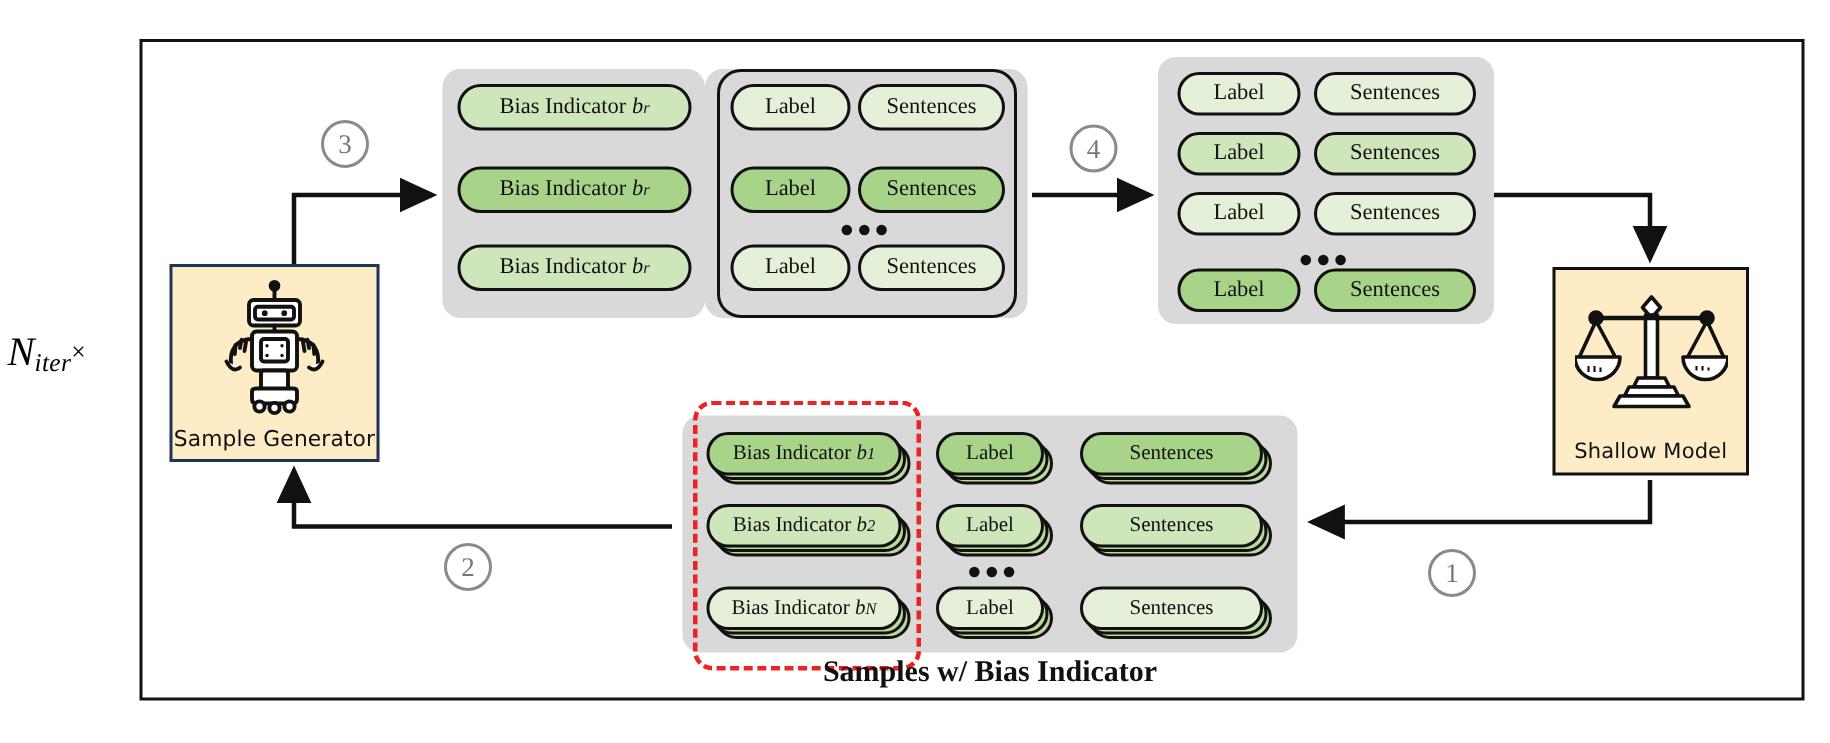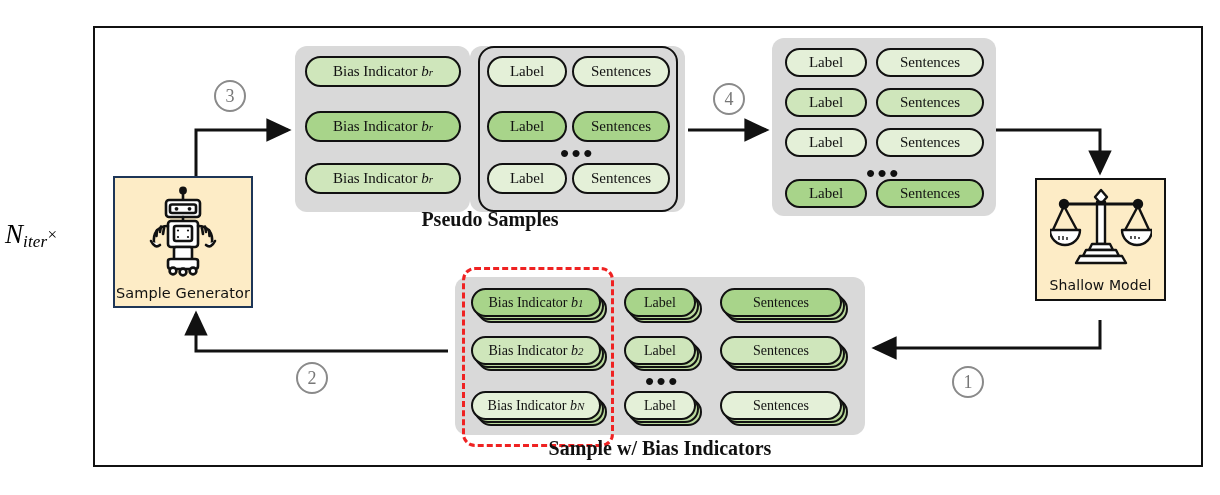--- a/index.html
+++ b/index.html
@@ -16,21 +16,21 @@
   #niter{position:absolute;left:5px;top:219px;width:86px;
     font-family:"Liberation Serif",serif;font-style:italic;font-size:27px;
     white-space:nowrap;}
   #niter .sub{font-size:17px;font-style:italic;vertical-align:-4px;letter-spacing:.2px;}
   #niter .times{font-style:normal;font-size:17px;vertical-align:3px;}
 
   
   .ybox{position:absolute;background:#fdecc6;border:2px solid #1d3557;
     box-sizing:border-box;}
   #sample-generator-box{left:113px;top:176px;width:140px;height:132px;}
-  #shallow-model-box{left:1035px;top:178px;width:131px;height:123px;
+  #shallow-model-box{left:1035px;top:178px;width:131px;height:139px;
     border-color:#111;border-width:2.5px;}
   .ybox .cap{position:absolute;left:0;right:0;bottom:5px;text-align:center;
     font-family:"DejaVu Sans",sans-serif;font-size:14.5px;color:#111;
     letter-spacing:.1px;}
   #shallow-model-box .cap{font-size:14px;bottom:6px;}
   .ybox .icon{position:absolute;left:0;right:0;top:4px;bottom:24px;
     display:flex;align-items:center;justify-content:center;}
   .ybox .icon svg{display:block;}
 
   
@@ -191,21 +191,20 @@
   </div>
 
   <div class="pill g1" style="left:487px;top:56px;width:80px;height:31px;">Label</div>
   <div class="pill g1" style="left:572px;top:56px;width:98px;height:31px;">Sentences</div>
   <div class="pill g3" style="left:487px;top:111px;width:80px;height:31px;">Label</div>
   <div class="pill g3" style="left:572px;top:111px;width:98px;height:31px;">Sentences</div>
   <div class="dots" style="left:560px;top:141px;">•••</div>
   <div class="pill g1" style="left:487px;top:163px;width:80px;height:31px;">Label</div>
   <div class="pill g1" style="left:572px;top:163px;width:98px;height:31px;">Sentences</div>
 
-  <div class="caption" style="left:380px;top:208px;width:220px;">Pseudo Samples</div>
 
   <div class="gpanel" id="pool-panel"></div>
 
   <div class="pill g1" style="left:785px;top:48px;width:82px;height:29px;">Label</div>
   <div class="pill g1" style="left:876px;top:48px;width:108px;height:29px;">Sentences</div>
 
   <div class="pill g2" style="left:785px;top:88px;width:82px;height:29px;">Label</div>
   <div class="pill g2" style="left:876px;top:88px;width:108px;height:29px;">Sentences</div>
 
   <div class="pill g1" style="left:785px;top:128px;width:82px;height:29px;">Label</div>
@@ -258,21 +257,21 @@
     <div class="layer" style="left:723px;top:395px;width:122px;height:28px;"></div>
   </div>
   <div class="pill g1" style="left:471px;top:391px;width:130px;height:29px;font-size:14px;">
     <span>Bias Indicator</span>&nbsp;<span class="it">b</span><span class="sub">N</span>
   </div>
   <div class="pill g1" style="left:624px;top:391px;width:72px;height:29px;font-size:14px;">Label</div>
   <div class="pill g1" style="left:720px;top:391px;width:122px;height:29px;font-size:14px;">Sentences</div>
 
   <div id="bias-dashed-box"></div>
 
-  <div class="caption" style="left:480px;top:437px;width:360px;">Sample w/ Bias Indicators</div>
+  <div class="caption" style="left:480px;top:437px;width:360px;">Samples w/ Bias Indicator</div>
 
   <svg id="arrows">
     <defs>
       <marker id="ah" markerWidth="9" markerHeight="9" refX="7.2" refY="4.5" orient="auto">
         <path d="M0,0.6 L8.4,4.5 L0,8.4 Z" fill="#111"></path>
       </marker>
     </defs>
     <g stroke="#111" stroke-width="3" fill="none">
 
       <path d="M196,176 L196,130 L288,130" marker-end="url(#ah)"></path>

